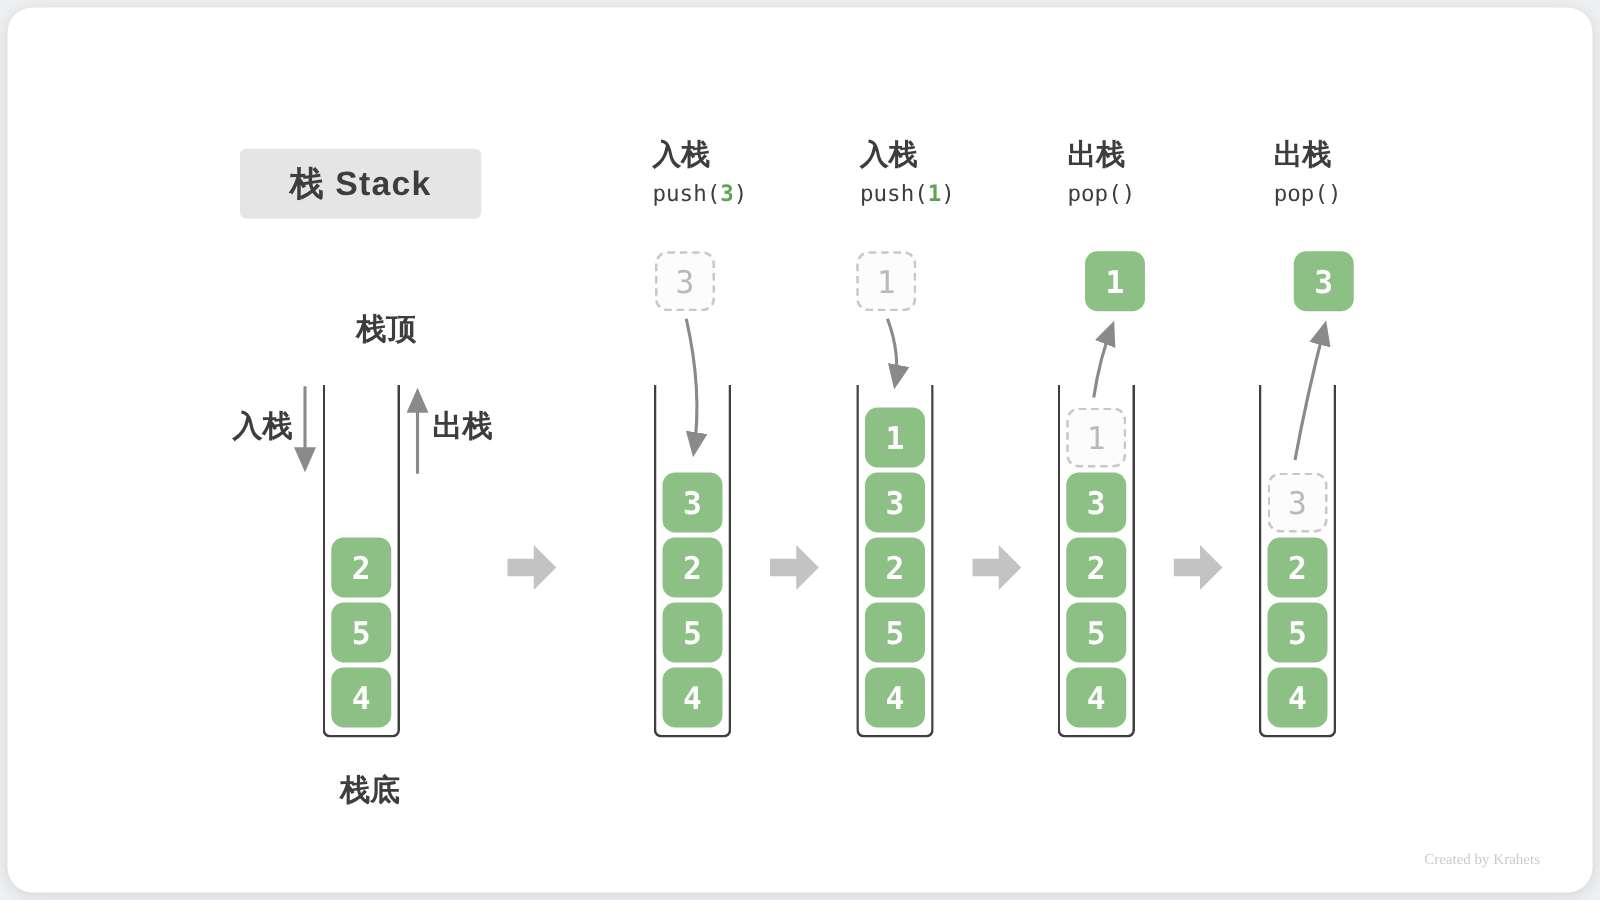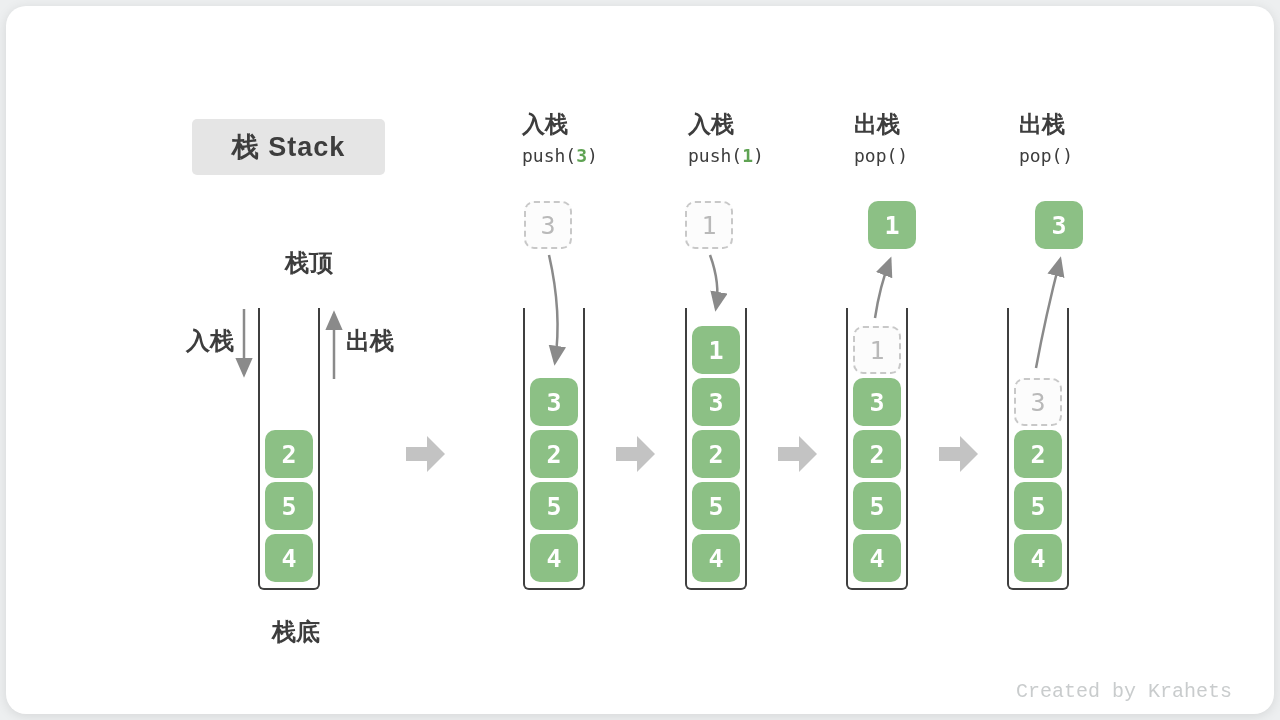--- a/index.html
+++ b/index.html
@@ -44,22 +44,22 @@
   .lbl { position: absolute; font-size: 24px; font-weight: bold; color: #3d3d3d; }
   .lbl-top    { left: 248px; top: 241px; width: 62px; text-align: left; margin-left: 31px; }
   .lbl-bottom { left: 252px; top: 610px; width: 62px; text-align: right; }
   .lbl-push   { left: 158px; top: 319px; width: 70px; text-align: right; }
   .lbl-pop    { left: 340px; top: 319px; width: 70px; text-align: left; }
 
   
   .arrows { position: absolute; inset: 0; pointer-events: none; }
 
   
-  .watermark { position: absolute; right: 42px; top: 674px; font-family: Liberation Mono, monospace;
-               font-size: 20px; color: #c9cccd; }
+  .watermark { position: absolute; right: 42px; top: 674px; font-family: Liberation Serif, serif;
+               font-size: 12px; color: #c9cccd; }
 </style>
 </head>
 <body>
 
 <div class="card">
 <div class="canvas">
 
   <div class="title-box">
     <span class="title-text">栈 Stack</span>
   </div>

